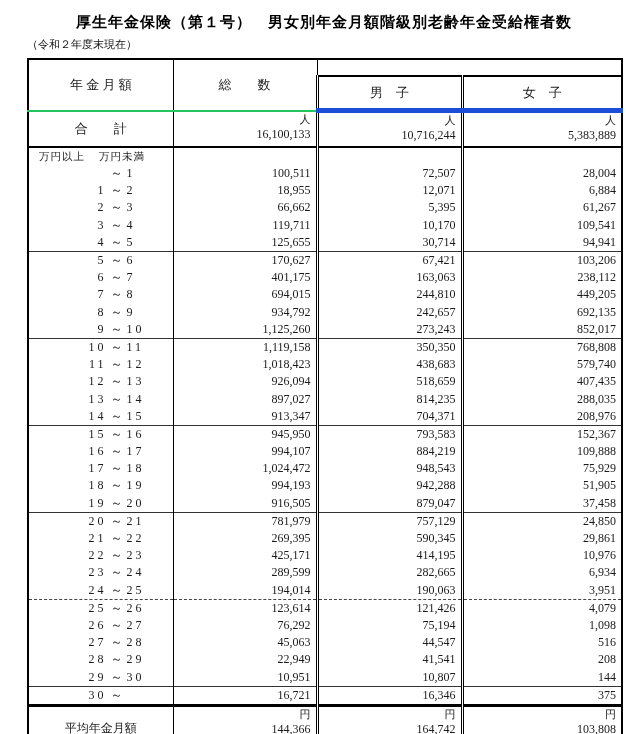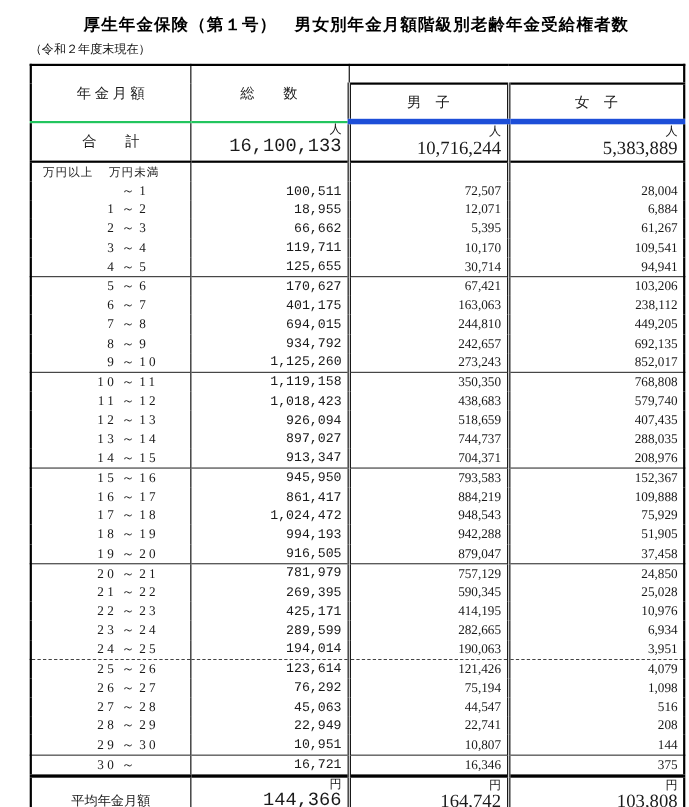--- a/index.html
+++ b/index.html
@@ -16,34 +16,34 @@
   .subtitle { margin-top:5px; text-align:left; font-size:11px; color:#111; padding-right:2px; }
 
   table.stat {
     margin:6px 0 0 27px; width:594px; border-collapse:collapse;
     border:2px solid #000; table-layout:fixed; background:#fff;
   }
   col.c1 { width:145px; } col.c2 { width:144px; } col.c3 { width:145px; } col.c4 { width:160px; }
   th, td { padding:0; font-weight:normal; color:#1a1a1a; }
 
   
-  .v1 { border-left:1px solid #000;font-family:Liberation Mono, monospace; }
+  .v1 { border-left:1px solid #000; }
   .vd { border-left:3px double #000; }
 
   
   .h-spacer { height:15px; border-left:1px solid #000; border-bottom:2px solid #000; }
   .h-range, .h-total { font-size:13px; border-bottom:2px solid #22c55e; text-align:center; }
   .h-male, .h-female { height:31px; font-size:13px; border-bottom:5px solid #1d4ed8; text-align:center; }
 
   
   .total-row td { height:33px; border-bottom:2px solid #000; vertical-align:top; }
   .total-row .c-label { text-align:center; font-size:13px; vertical-align:middle; }
   .cell-un { display:flex; flex-direction:column; align-items:flex-end; padding:1px 5px 1px 0; }
   .cell-un .unit { font-size:11px; line-height:13px; }
-  .cell-un .num  { font-size:17px; line-height:16px; }
+  .cell-un .num  { font-size:12px; line-height:16px; }
 
   
   .caption-row td { height:17px; vertical-align:middle; }
   .c-cap { font-size:10.5px; padding-left:10px; letter-spacing:1px; }
   .c-cap .gap { display:inline-block; width:14px; }
 
   
   .data-row td { height:17.2px; font-size:12px; vertical-align:middle; }
   .c-num { text-align:right; padding-right:5px; font-size:12px; }
   .range { display:flex; justify-content:flex-end; align-items:baseline; padding-right:10px; font-size:12px; }
@@ -276,21 +276,21 @@
         </tr>
         <tr class="data-row sep-none">
           <td class="c-range">
             <div class="range">
               <span class="lo">13</span>
               <span class="tl">～</span>
               <span class="hi">14</span>
             </div>
           </td>
           <td class="c-num v1">897,027</td>
-          <td class="c-num vd">744,737</td>
+          <td class="c-num vd">814,235</td>
           <td class="c-num vd">288,035</td>
         </tr>
         <tr class="data-row sep-none">
           <td class="c-range">
             <div class="range">
               <span class="lo">14</span>
               <span class="tl">～</span>
               <span class="hi">15</span>
             </div>
           </td>
@@ -311,21 +311,21 @@
           <td class="c-num vd">152,367</td>
         </tr>
         <tr class="data-row sep-none">
           <td class="c-range">
             <div class="range">
               <span class="lo">16</span>
               <span class="tl">～</span>
               <span class="hi">17</span>
             </div>
           </td>
-          <td class="c-num v1">861,417</td>
+          <td class="c-num v1">994,107</td>
           <td class="c-num vd">884,219</td>
           <td class="c-num vd">109,888</td>
         </tr>
         <tr class="data-row sep-none">
           <td class="c-range">
             <div class="range">
               <span class="lo">17</span>
               <span class="tl">～</span>
               <span class="hi">18</span>
             </div>
@@ -373,21 +373,21 @@
         <tr class="data-row sep-none">
           <td class="c-range">
             <div class="range">
               <span class="lo">21</span>
               <span class="tl">～</span>
               <span class="hi">22</span>
             </div>
           </td>
           <td class="c-num v1">269,395</td>
           <td class="c-num vd">590,345</td>
-          <td class="c-num vd">25,028</td>
+          <td class="c-num vd">29,861</td>
         </tr>
         <tr class="data-row sep-none">
           <td class="c-range">
             <div class="range">
               <span class="lo">22</span>
               <span class="tl">～</span>
               <span class="hi">23</span>
             </div>
           </td>
           <td class="c-num v1">425,171</td>
@@ -456,21 +456,21 @@
         </tr>
         <tr class="data-row sep-none">
           <td class="c-range">
             <div class="range">
               <span class="lo">28</span>
               <span class="tl">～</span>
               <span class="hi">29</span>
             </div>
           </td>
           <td class="c-num v1">22,949</td>
-          <td class="c-num vd">22,741</td>
+          <td class="c-num vd">41,541</td>
           <td class="c-num vd">208</td>
         </tr>
         <tr class="data-row sep-none">
           <td class="c-range">
             <div class="range">
               <span class="lo">29</span>
               <span class="tl">～</span>
               <span class="hi">30</span>
             </div>
           </td>

